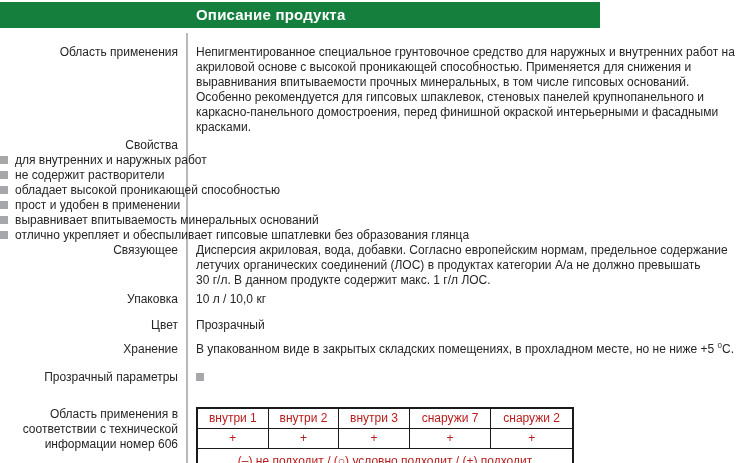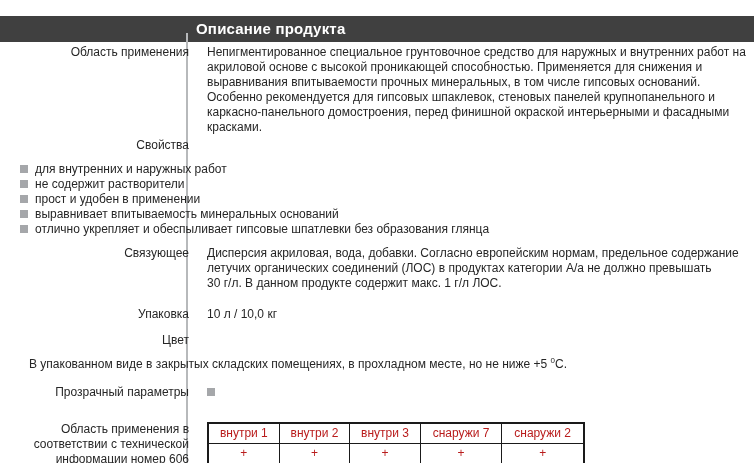--- a/index.html
+++ b/index.html
@@ -7,23 +7,23 @@
     position: relative;
     width: 754px;
     height: 463px;
     background: #ffffff;
     font-family: "Liberation Sans", sans-serif;
     color: #262626;
     overflow: hidden;
   }
   .header-bar {
     position: absolute;
-    left: 0; top: 16px;
-    width: 754px; height: 26px;
-    background: #404040;
+    left: 0; top: 2px;
+    width: 600px; height: 26px;
+    background: #15803d;
   }
   .header-bar .title {
     display: block;
     padding-left: 196px;
     line-height: 26px;
     font-size: 15px;
     font-weight: bold;
     color: #ffffff;
     letter-spacing: 0.2px;
   }
@@ -34,44 +34,43 @@
     background: #b7b9bb;
   }
   .rows {
     position: absolute;
     top: 28px; left: 0; right: 0;
   }
   .row {
     display: flex;
     font-size: 12px;
     line-height: 15px;
-    padding-left: 11px;
   }
   .label {
     width: 178px;
     flex-shrink: 0;
     text-align: right;
     color: #262626;
   }
   .content {
     margin-left: 18px;
     width: 548px;
   }
   .pre { white-space: pre-line; }
   .row-application { margin-top: 17px; }
   .row-properties  { margin-top: 3px; flex-direction: column; }
   .row-binder      { margin-top: 0; }
-  .row-packaging   { margin-top: 16px; }
+  .row-packaging   { margin-top: 4px; }
   .row-color       { margin-top: 11px; }
   .row-storage     { margin-top: 9px; }
   .row-tech        { margin-top: 13px; }
   .row-table       { margin-top: 22px; }
   ul.bullet-list {
     list-style: none;
-    margin: 9px; padding: 0;
+    margin: 0; padding: 0;
   }
   .bullet-item { display: flex; }
   .bullet-square {
     width: 8px; height: 8px;
     background: #a5a7aa;
     margin: 3px 7px 0 0;
     flex-shrink: 0;
   }
   sup {
     font-size: 8px;
@@ -127,20 +126,24 @@
           <li class="bullet-item">
           <span class="bullet-square"></span>
           <span class="bullet-text">для внутренних и наружных работ</span>
         </li>
           <li class="bullet-item">
           <span class="bullet-square"></span>
           <span class="bullet-text">не содержит растворители</span>
         </li>
           <li class="bullet-item">
           <span class="bullet-square"></span>
+          <span class="bullet-text">обладает высокой проникающей способностью</span>
+        </li>
+          <li class="bullet-item">
+          <span class="bullet-square"></span>
           <span class="bullet-text">прост и удобен в применении</span>
         </li>
           <li class="bullet-item">
           <span class="bullet-square"></span>
           <span class="bullet-text">выравнивает впитываемость минеральных оснований</span>
         </li>
           <li class="bullet-item">
           <span class="bullet-square"></span>
           <span class="bullet-text">отлично укрепляет и обеспыливает гипсовые шпатлевки без образования глянца</span>
         </li>
@@ -154,23 +157,25 @@
 30 г/л. В данном продукте содержит макс. 1 г/л ЛОС.</div>
     </div>
 
     <div class="row row-packaging">
       <div class="label">Упаковка</div>
       <div class="content">10 л / 10,0 кг</div>
     </div>
 
     <div class="row row-color">
       <div class="label">Цвет</div>
+      <div class="content">Прозрачный</div>
     </div>
 
     <div class="row row-storage">
+      <div class="label">Хранение</div>
       <div class="content"><span>В упакованном виде в закрытых складских помещениях, в прохладном месте, но не ниже +5 </span><sup>0</sup><span>С.</span></div>
     </div>
 
     <div class="row row-tech">
       <div class="label">Прозрачный параметры</div>
       <div class="content">
         <div class="bullet-item">
           <span class="bullet-square"></span>
         </div>
       </div>

